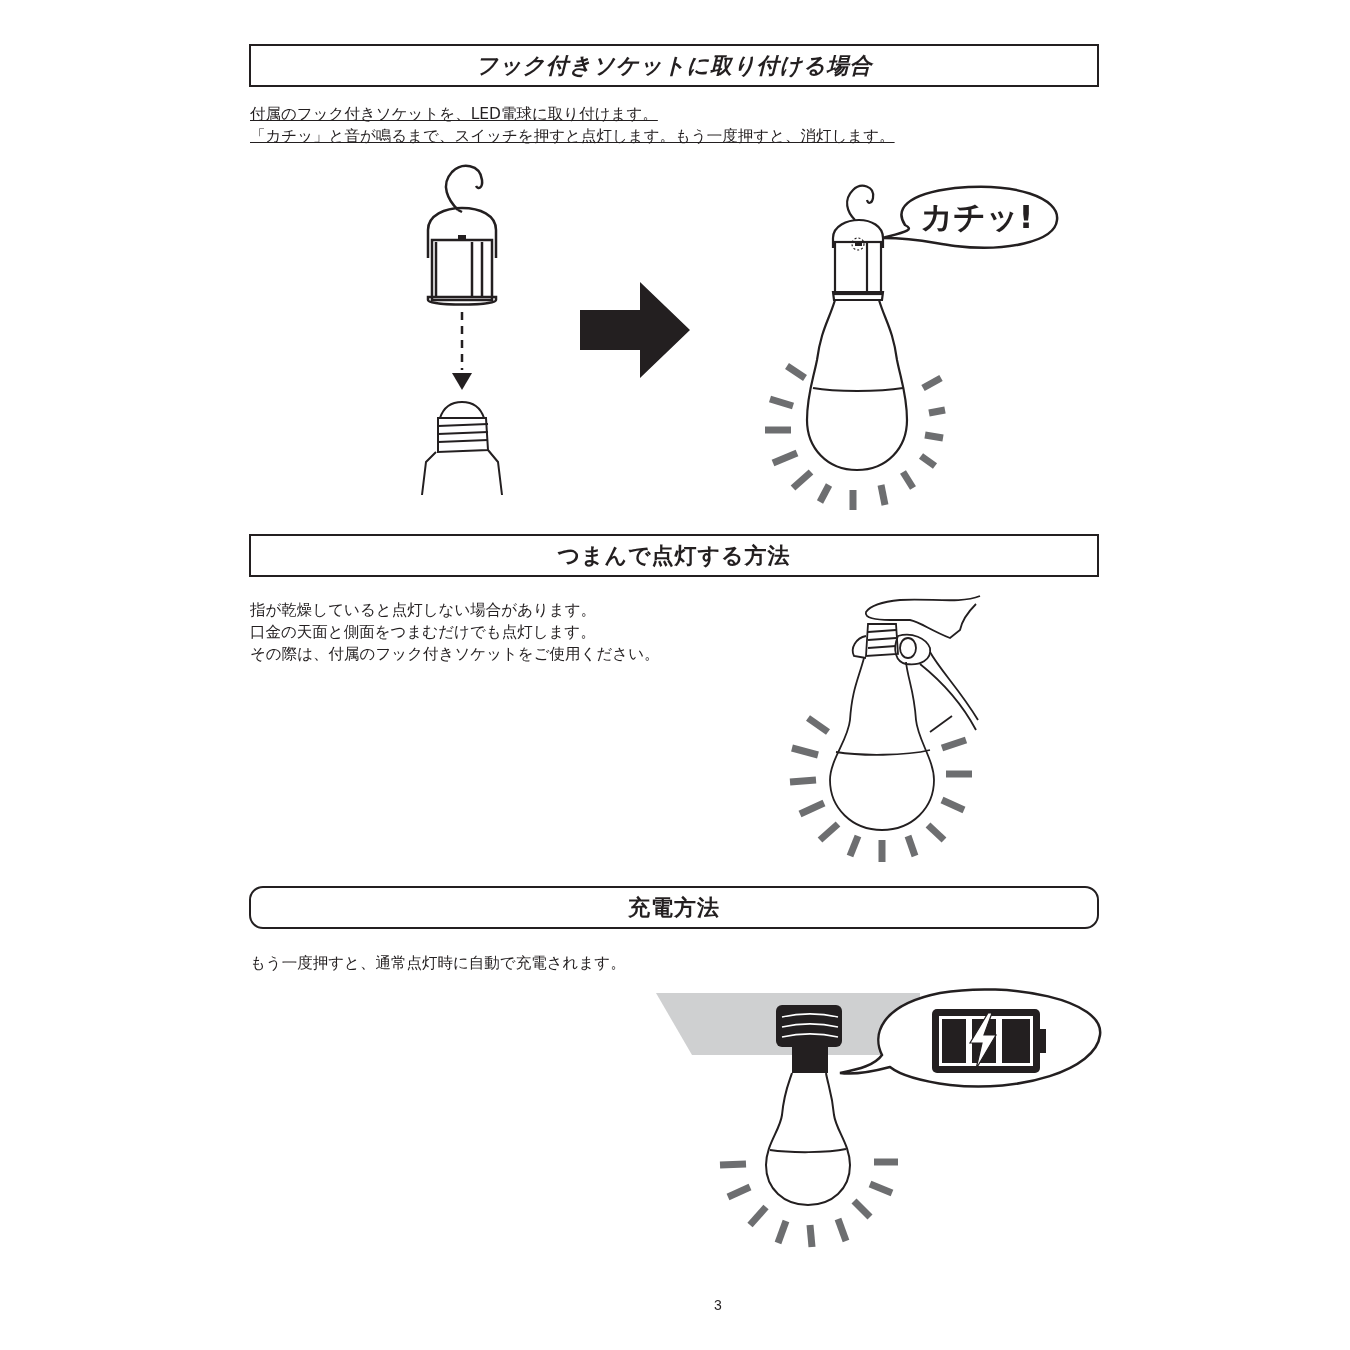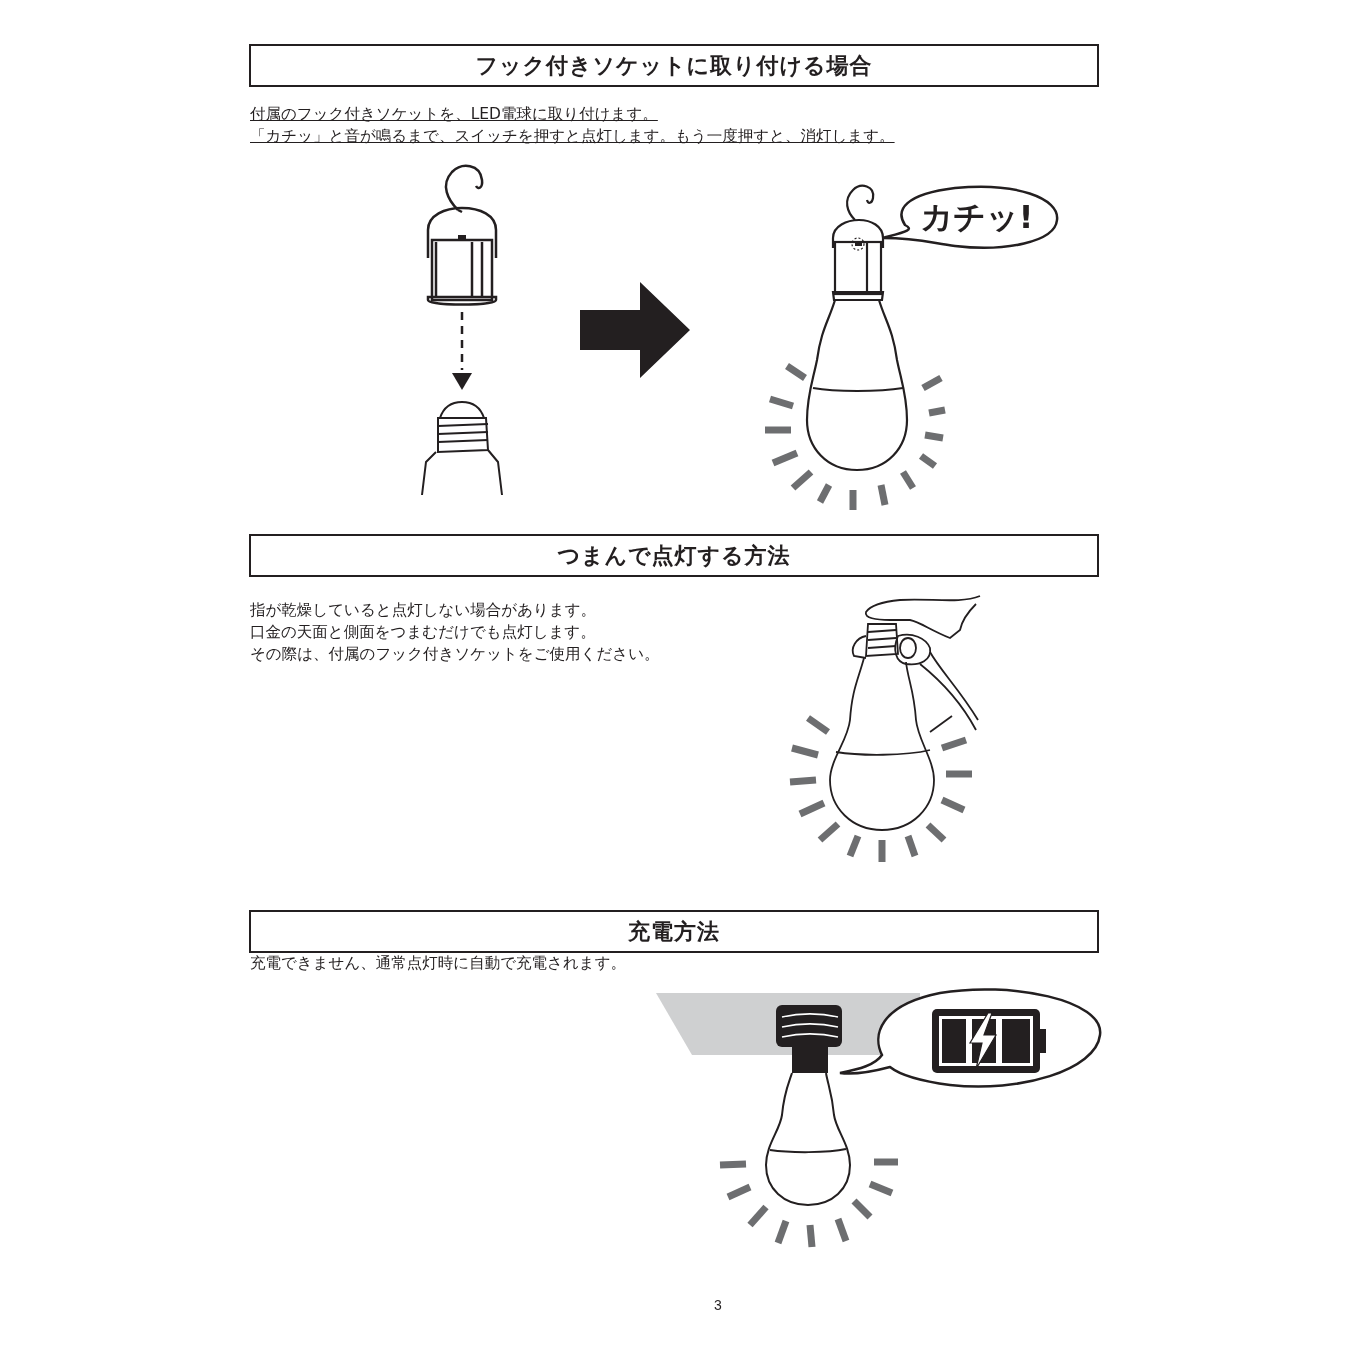--- a/index.html
+++ b/index.html
@@ -13,21 +13,21 @@
   }
   .para { position: absolute; left: 250px; font-size: 15.5px; line-height: 22px; }
   .para div { white-space: nowrap; }
   svg { position: absolute; overflow: visible; }
   .page-number { position: absolute; left: 700px; top: 1297px; width: 36px; text-align: center;
                  font-size: 14px; font-family: "Liberation Sans", sans-serif; }
 </style>
 </head>
 <body>
 
-<div class="section-header" style="top:44px;">
+<div class="section-header" style="top:44px;font-style:italic;">
   <span>フック付きソケットに取り付ける場合</span>
 </div>
 <div class="para" style="top:103px;text-decoration:underline;">
   <div>付属のフック付きソケットを、LED電球に取り付けます。</div>
   <div>「カチッ」と音が鳴るまで、スイッチを押すと点灯します。もう一度押すと、消灯します。</div>
 </div>
 
 <svg style="left:400px;top:160px;" width="140" height="345">
   <g fill="none" stroke="#231f20" stroke-width="2.5">
     <path d="M58 50 C 48 40, 40 25, 52 12 C 62 2, 80 4, 82 20 C 83 28, 78 30, 76 26"></path>
@@ -124,25 +124,25 @@
     <line x1="70" y1="266" x2="78" y2="246"></line>
     <line x1="102" y1="272" x2="102" y2="250"></line>
     <line x1="135" y1="266" x2="128" y2="246"></line>
     <line x1="164" y1="250" x2="148" y2="235"></line>
     <line x1="184" y1="220" x2="162" y2="210"></line>
     <line x1="192" y1="184" x2="166" y2="184"></line>
     <line x1="186" y1="150" x2="162" y2="158"></line>
   </g>
 </svg>
 
-<div class="section-header" style="top:910px;">
+<div class="section-header" style="top:886px;border-radius:14px;">
   <span>充電方法</span>
 </div>
 <div class="para" style="top:952px;">
-  <div>充電できません、通常点灯時に自動で充電されます。</div>
+  <div>もう一度押すと、通常点灯時に自動で充電されます。</div>
 </div>
 
 <svg style="left:650px;top:985px;" width="460" height="270">
   <polygon points="6,8 270,8 270,70 42,70" fill="#cfd0d1"></polygon>
   <g>
     <rect x="126" y="20" width="66" height="42" rx="6" fill="#231f20"></rect>
     <path d="M132 32 C 150 28, 170 28, 188 32" stroke="#fff" stroke-width="1.6" fill="none"></path>
     <path d="M132 42 C 150 38, 170 38, 188 42" stroke="#fff" stroke-width="1.6" fill="none"></path>
     <path d="M132 52 C 150 48, 170 48, 188 52" stroke="#fff" stroke-width="1.6" fill="none"></path>
     <rect x="142" y="62" width="36" height="26" fill="#231f20"></rect>

